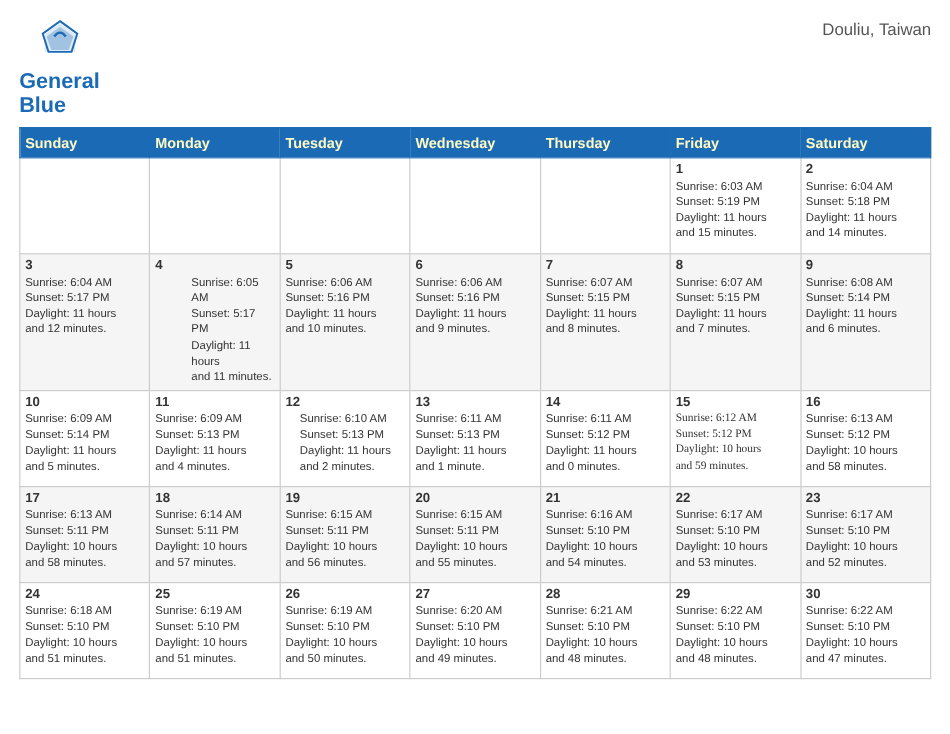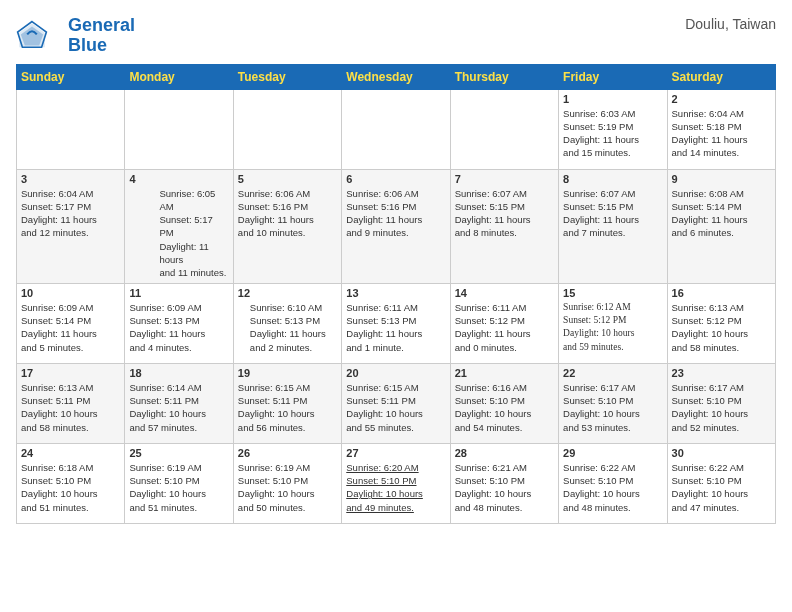--- a/index.html
+++ b/index.html
@@ -12,21 +12,22 @@
     }
     .header {
       display: flex;
       justify-content: space-between;
       align-items: flex-start;
       margin-bottom: 8px;
     }
     .logo {
       display: flex;
       align-items: center;
-      gap: 20px;
+      gap: 10px;
+      flex-direction: column;
     }
     .logo-text {
       font-size: 18px;
       font-weight: bold;
       color: #333;
       line-height: 1.1;
     }
     .logo-text span { color: #1a6ab5; }
     .logo-icon {
       width: 32px;
@@ -42,21 +43,21 @@
       font-size: 14px;
       color: #555;
     }
     table {
       width: 100%;
       border-collapse: collapse;
       table-layout: fixed;
     }
     thead tr th {
       background-color: #1a6ab5;
-      color: #fde047;
+      color: #fef9c3;
       font-size: 12px;
       font-weight: bold;
       padding: 5px 4px;
       text-align: left;
       border: 1px solid #1a6ab5;
     }
     tbody tr td {
       border: 1px solid #ccc;
       vertical-align: top;
       padding: 3px 4px;
@@ -308,21 +309,21 @@
         </td>
         <td>
           <span class="day-num">26</span>
           <div class="day-info" style="white-space: pre-line;">Sunrise: 6:19 AM
 Sunset: 5:10 PM
 Daylight: 10 hours
 and 50 minutes.</div>
         </td>
         <td>
           <span class="day-num">27</span>
-          <div class="day-info" style="white-space: pre-line; text-decoration: underline;">Sunrise: 6:20 AM
+          <div class="day-info" style="white-space: pre-line;">Sunrise: 6:20 AM
 Sunset: 5:10 PM
 Daylight: 10 hours
 and 49 minutes.</div>
         </td>
         <td>
           <span class="day-num">28</span>
           <div class="day-info" style="white-space: pre-line;">Sunrise: 6:21 AM
 Sunset: 5:10 PM
 Daylight: 10 hours
 and 48 minutes.</div>

